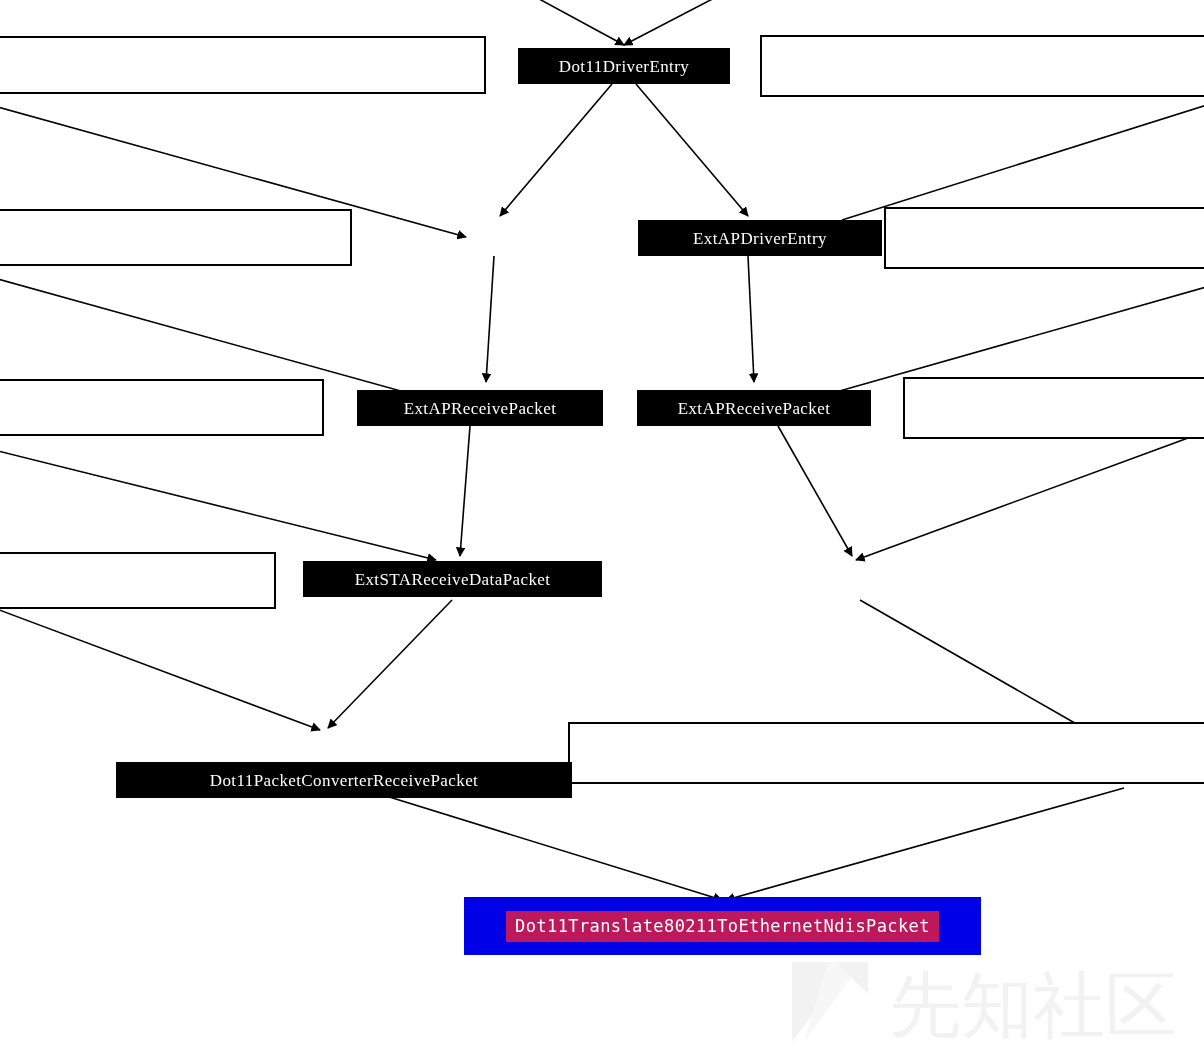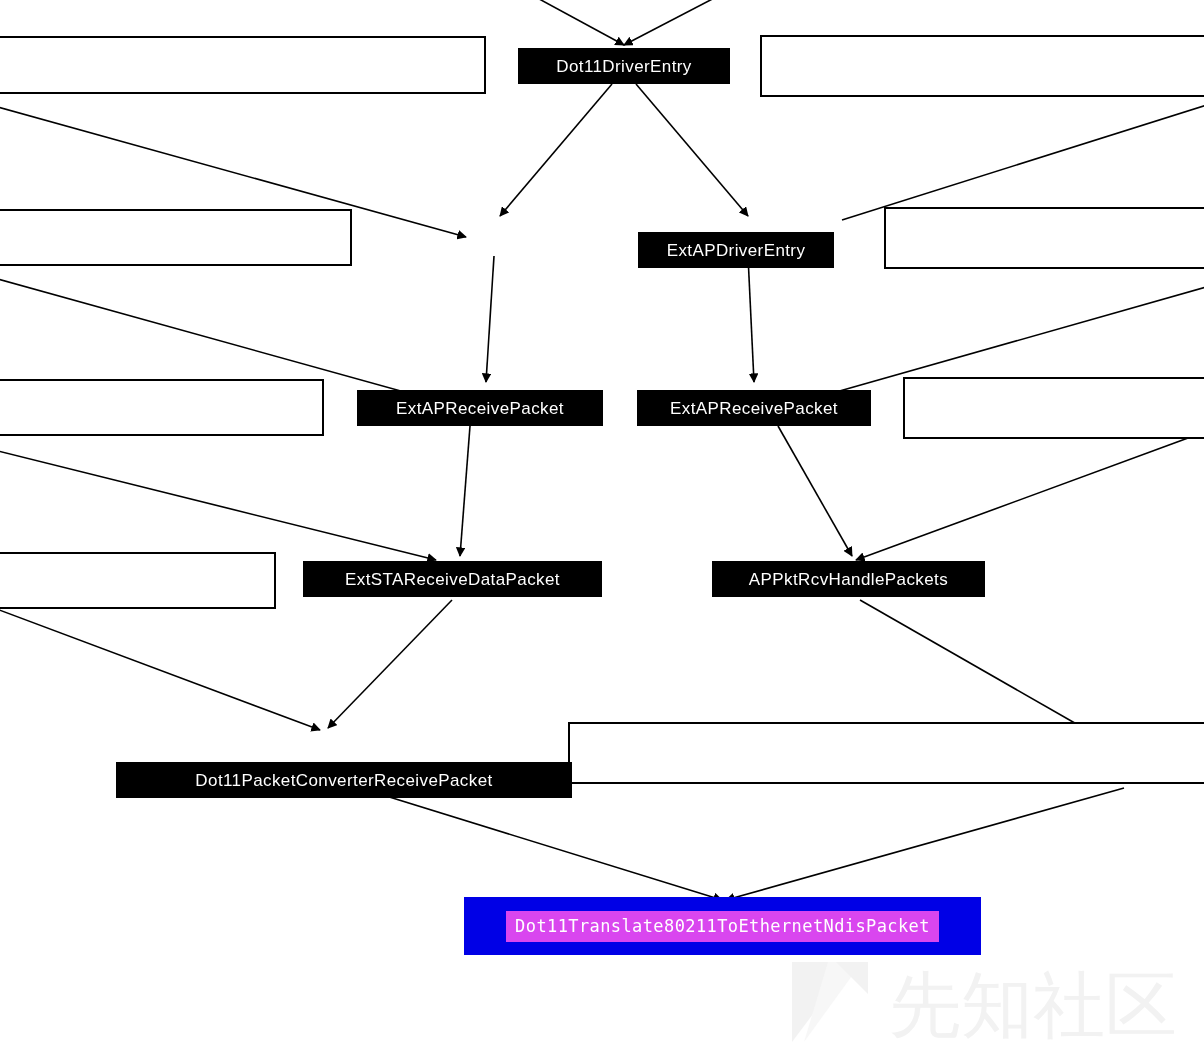--- a/index.html
+++ b/index.html
@@ -21,21 +21,21 @@
     left: 0; top: 0;
     width: 1204px;
     height: 1054px;
     pointer-events: none;
   }
   
   .fn-node {
     position: absolute;
     background: #000000;
     color: #ffffff;
-    font-family: Liberation Sans, sans-serif;
+    font-family: Liberation Serif, serif;
     font-size: 17px;
     line-height: 1;
     letter-spacing: 0.4px;
     white-space: nowrap;
     display: flex;
     align-items: center;
     justify-content: center;
     padding: 7px 12px;
     box-sizing: border-box;
     z-index: 4;
@@ -45,21 +45,21 @@
     position: absolute;
     background: #0000e6;
     padding: 9px 14px;
     box-sizing: border-box;
     display: flex;
     align-items: center;
     justify-content: center;
     z-index: 5;
   }
   .fn-node-highlight .inner {
-    background: #d946ef;
+    background: #be185d;
     color: #ffffff;
     font-family: "DejaVu Sans Mono", "Liberation Mono", monospace;
     font-size: 17px;
     line-height: 1;
     letter-spacing: 0.4px;
     white-space: nowrap;
     padding: 7px 9px;
     display: block;
   }
   
@@ -178,39 +178,36 @@
   <div class="data-node" style="left:568px; top:722px; width:680px; height:62px;">
     <span class="line1">.pdata:00000001C00A184C: RUNTIME_FUNCTION &lt;rva Dot1</span>
     
   </div>
 
   <div class="fn-node" style="left:518px; top:48px; width:212px; height:36px;">
     <span>Dot11DriverEntry</span>
   </div>
 
 
-  <div class="fn-node" style="left:638px; top:220px; width:196px; height:36px;margin-top:12px;">
+  <div class="fn-node" style="left:638px; top:220px; width:244px; height:36px;">
     <span>ExtAPDriverEntry</span>
   </div>
 
   <div class="fn-node" style="left:357px; top:390px; width:246px; height:36px;">
     <span>ExtAPReceivePacket</span>
   </div>
 
   <div class="fn-node" style="left:637px; top:390px; width:234px; height:36px;">
     <span>ExtAPReceivePacket</span>
   </div>
 
   <div class="fn-node" style="left:303px; top:561px; width:299px; height:36px;">
     <span>ExtSTAReceiveDataPacket</span>
   </div>
 
-  <div class="fn-node" style="left:712px; top:561px; width:273px; height:36px;">
-    <span>APPktRcvHandlePackets</span>
-  </div>
 
   <div class="fn-node" style="left:116px; top:762px; width:456px; height:36px;">
     <span>Dot11PacketConverterReceivePacket</span>
   </div>
 
   <div class="fn-node-highlight" style="left:464px; top:897px; width:517px; height:58px;">
     <span class="inner">Dot11Translate80211ToEthernetNdisPacket</span>
   </div>
 
   <svg id="watermark" viewBox="0 0 420 100" width="420" height="100">

